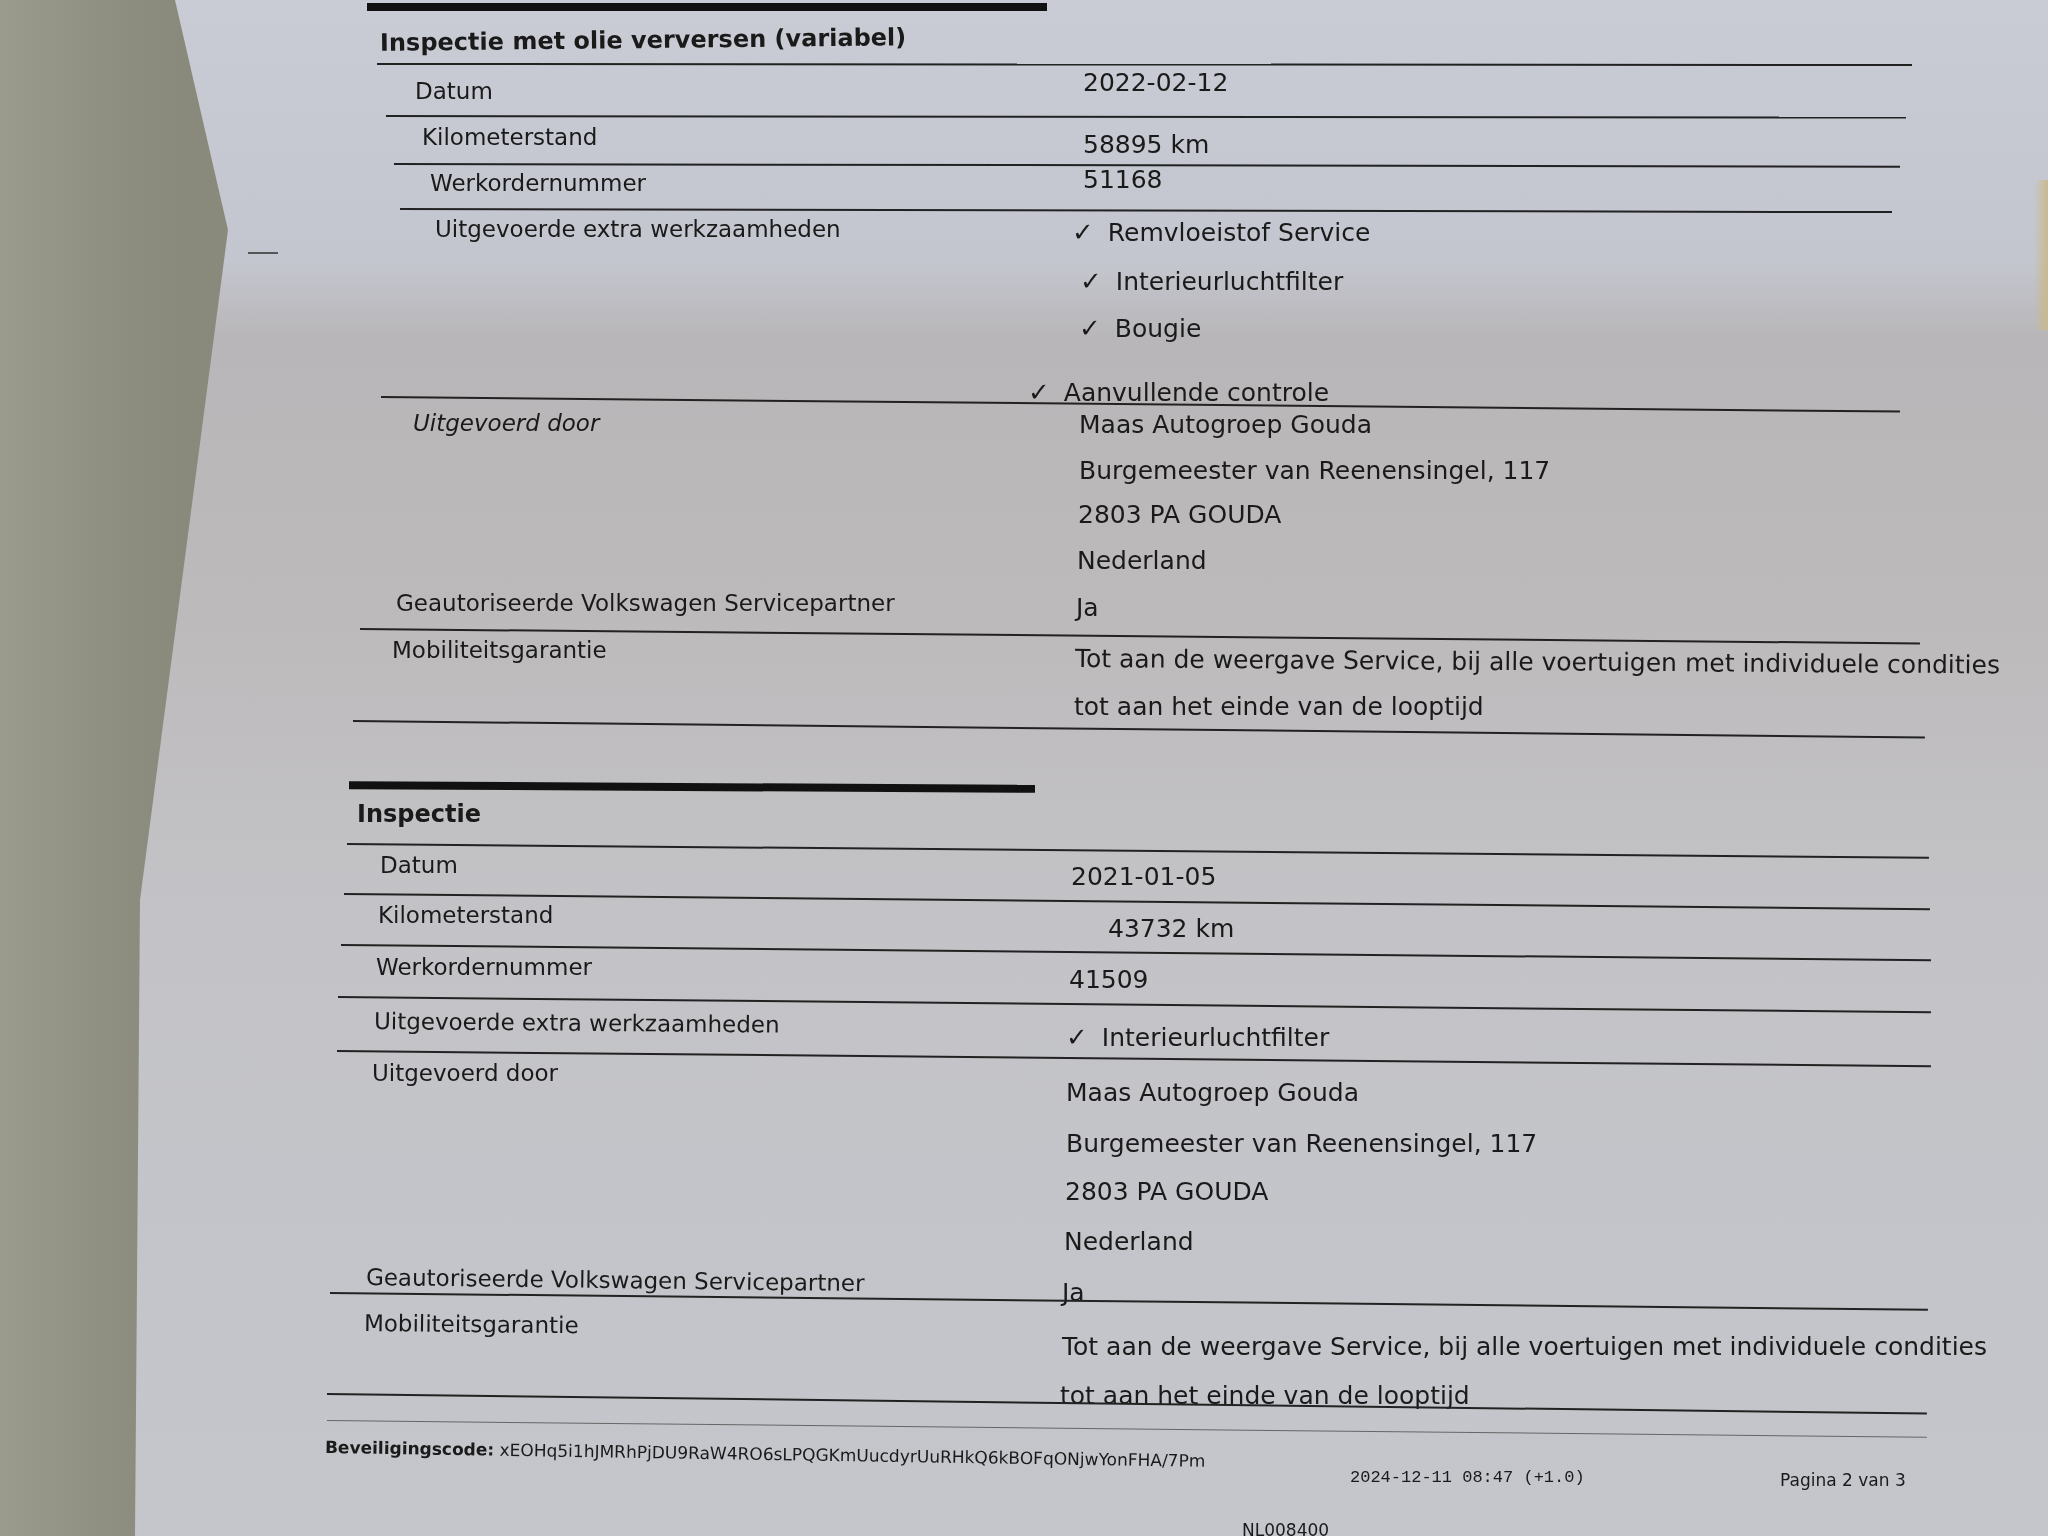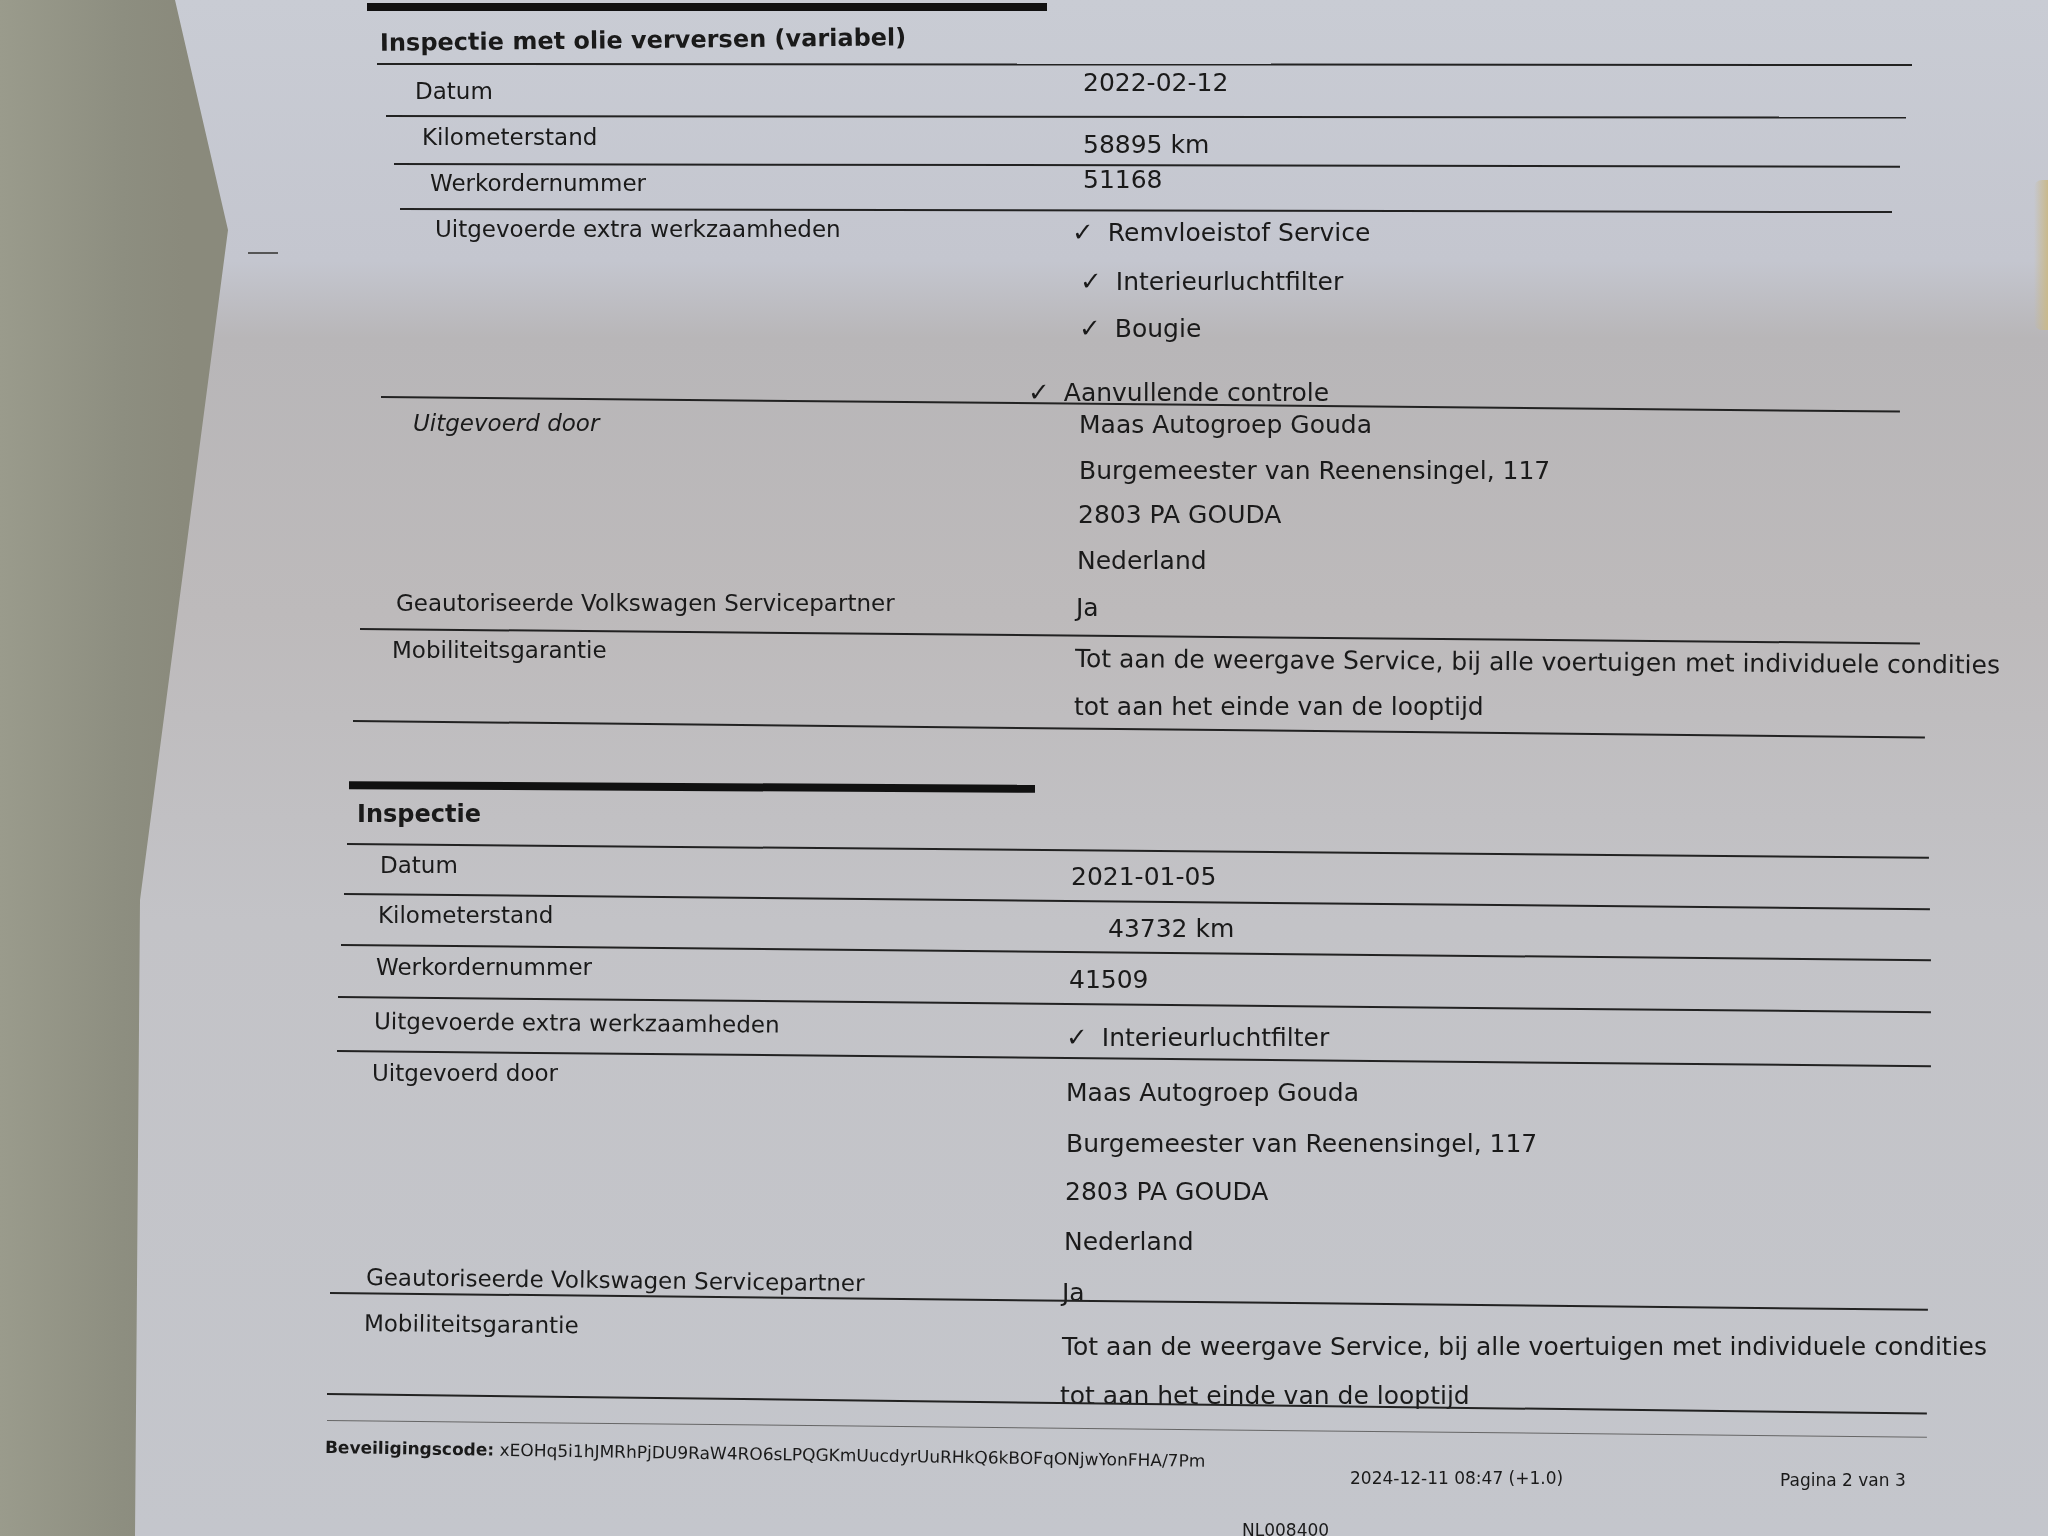--- a/index.html
+++ b/index.html
@@ -119,15 +119,15 @@
   <div class="rule" style="left:327px;top:1393px;width:1600px;transform:rotate(0.7deg);"></div>
 </div>
 
 <div>
   <div class="rule" style="left:327px;top:1420px;width:1600px;height:1px;background:#666;transform:rotate(0.6deg);"></div>
   <div class="t footer" style="left:325px;top:1437px;transform:rotate(0.9deg);transform-origin:left;">
     <span style="font-weight:bold;">Beveiligingscode:</span>
     <span>xEOHq5i1hJMRhPjDU9RaW4RO6sLPQGKmUucdyrUuRHkQ6kBOFqONjwYonFHA/7Pm</span>
   </div>
   <div class="t footer" style="left:1242px;top:1520px;">NL008400</div>
-  <div class="t footer" style="left:1350px;top:1468px;">2024-12-11 08:47 (+1.0)</div>
+  <div class="t footer" style="left:1350px;top:1468px;font-family:Liberation Mono, monospace;">2024-12-11 08:47 (+1.0)</div>
   <div class="t footer" style="left:1780px;top:1470px;">Pagina 2 van 3</div>
 </div>
 
 </body></html>

